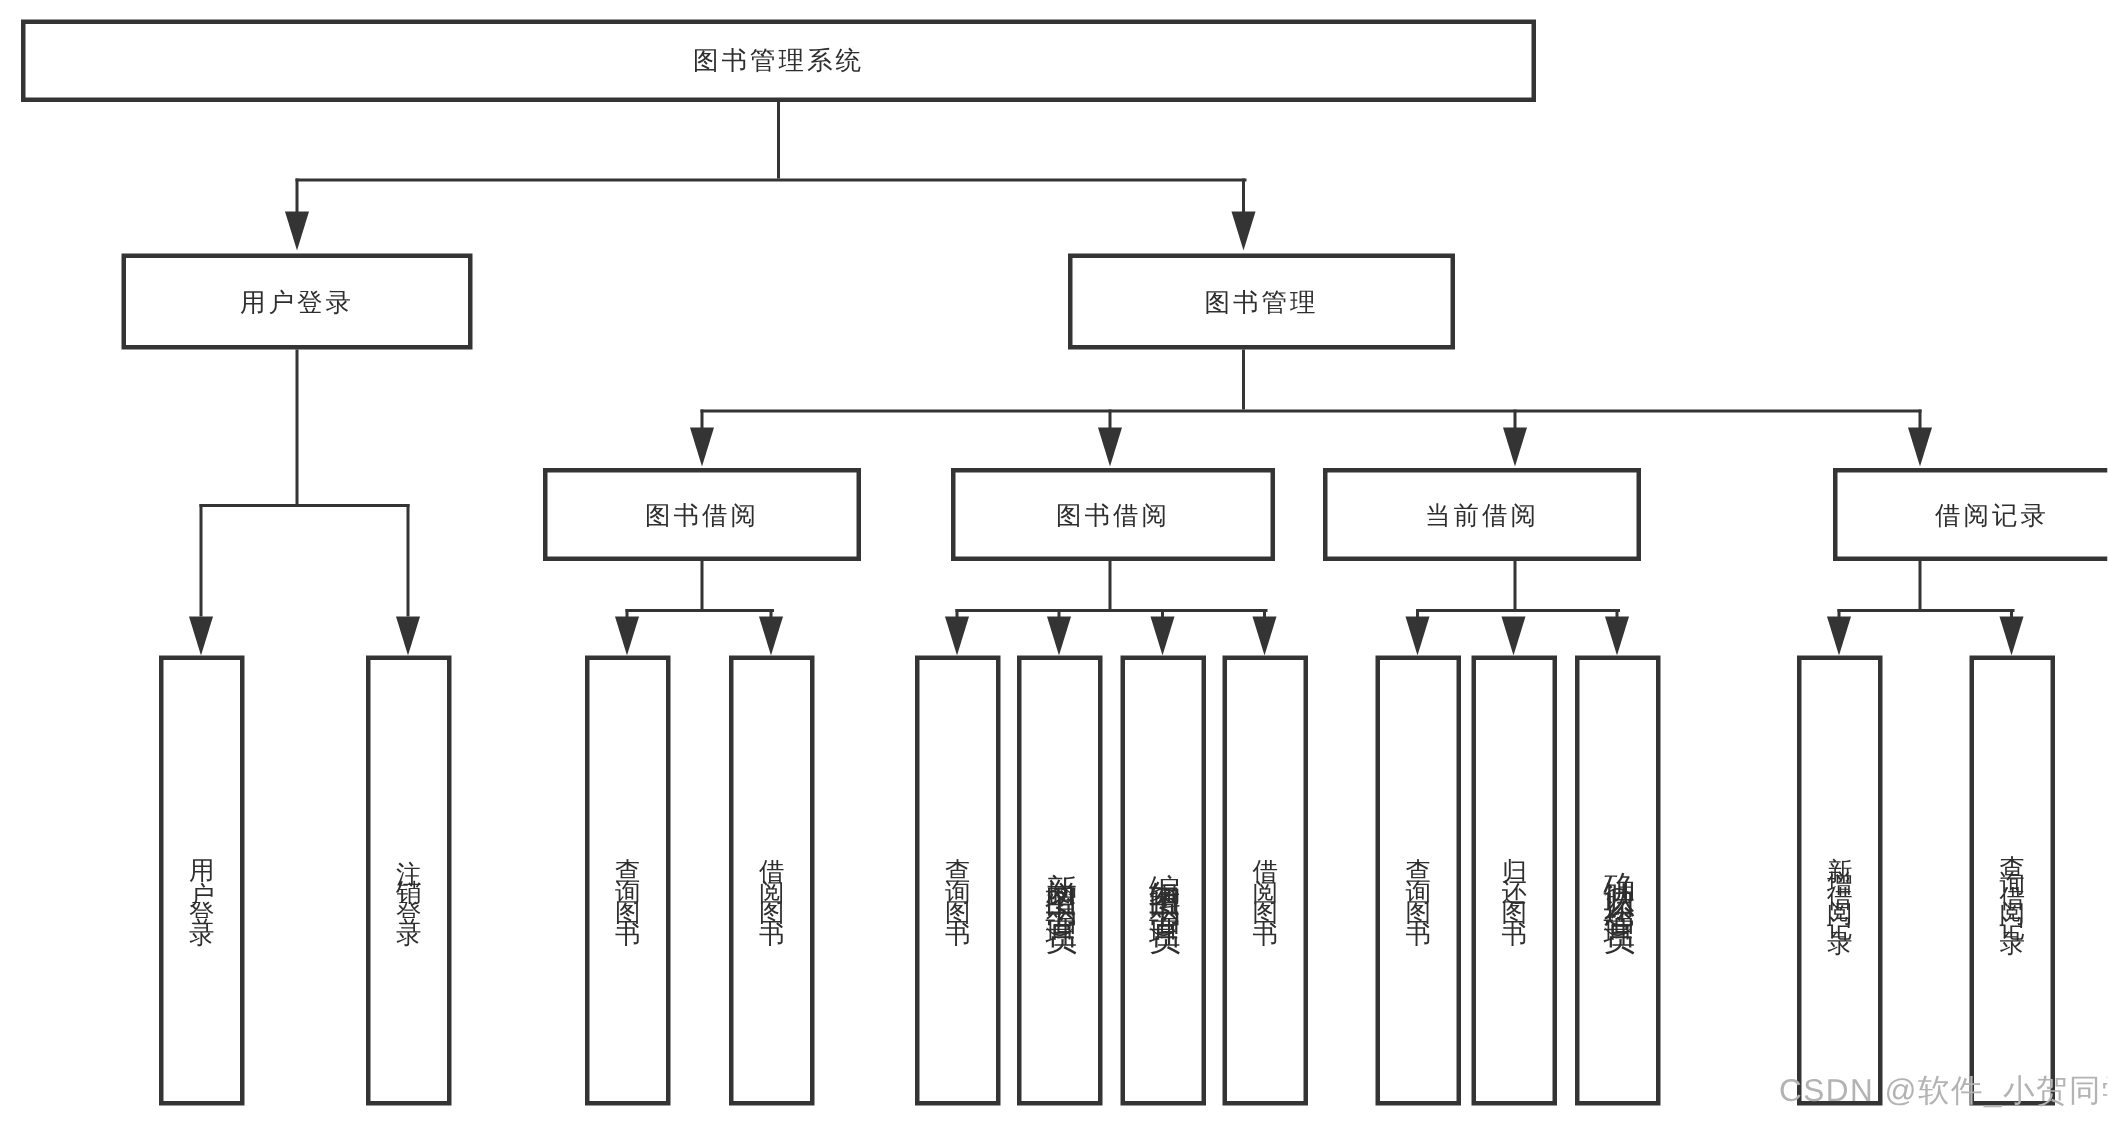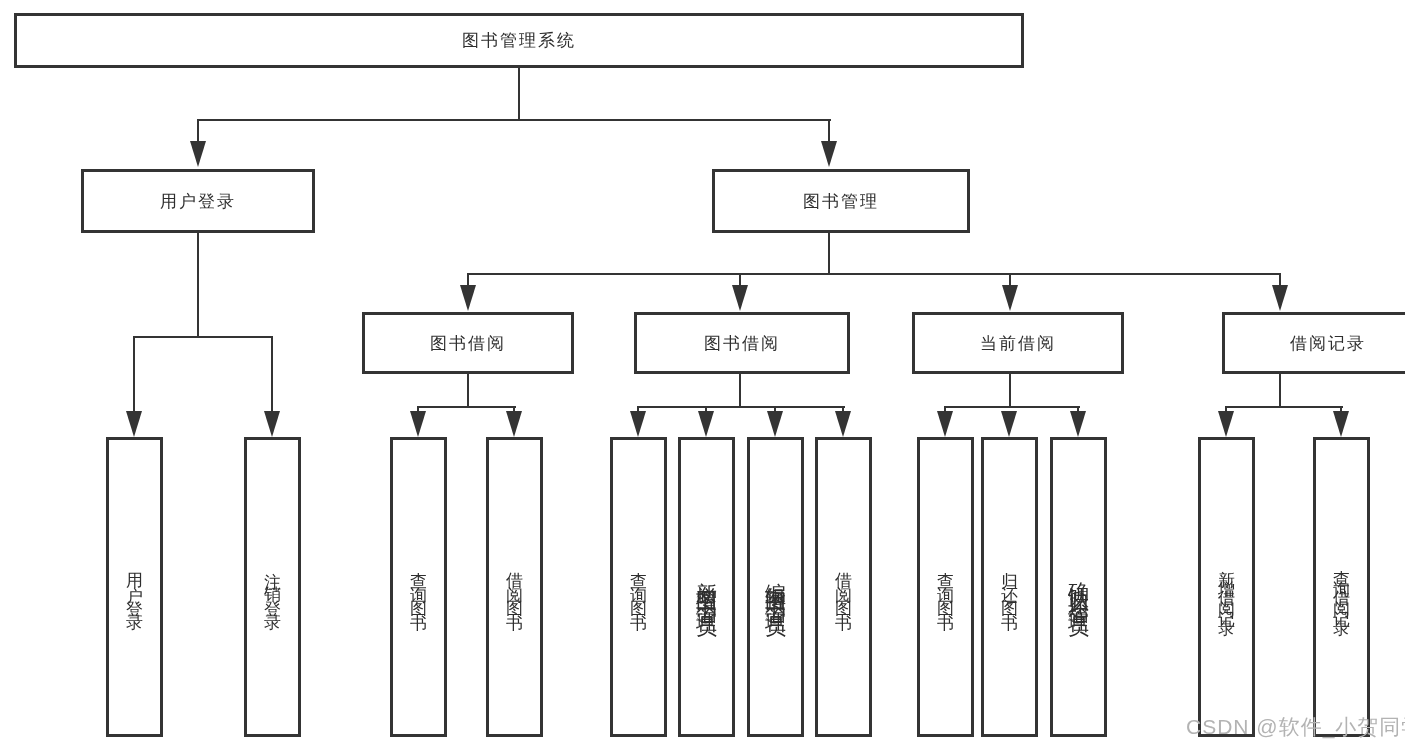--- a/index.html
+++ b/index.html
@@ -90,21 +90,21 @@
   <div class="arr" style="left:732px;top:285px;"></div>
   <div class="arr" style="left:1002px;top:285px;"></div>
   <div class="arr" style="left:1272px;top:285px;"></div>
 
   <div class="node" style="left:362px;top:312px;width:212px;height:62px;">
     <span>图书借阅</span>
   </div>
   <div class="node" style="left:634px;top:312px;width:216px;height:62px;">
     <span>图书借阅</span>
   </div>
-  <div class="node" style="left:912px;top:312px;width:212px;height:62px;">
+  <div class="node" style="left:882px;top:312px;width:212px;height:62px;">
     <span>当前借阅</span>
   </div>
   <div class="node" style="left:1174px;top:312px;width:212px;height:62px;margin-left:48px;">
     <span>借阅记录</span>
   </div>
 
   <div class="vline" style="left:467px;top:374px;height:32px;"></div>
   <div class="hline" style="left:417px;top:406px;width:99px;"></div>
   <div class="vline" style="left:417px;top:406px;height:8px;"></div>
   <div class="vline" style="left:513px;top:406px;height:8px;"></div>

